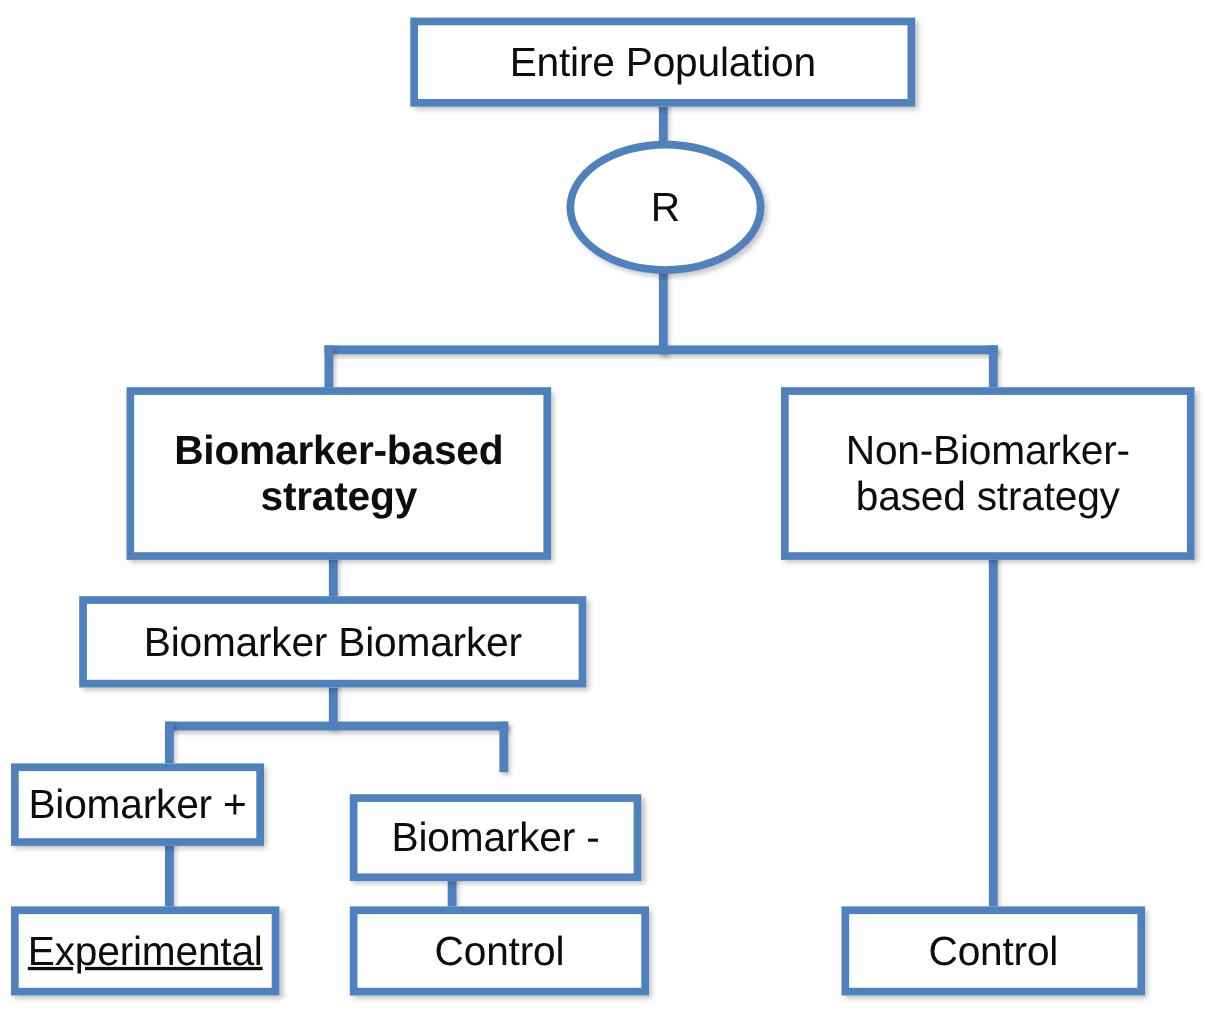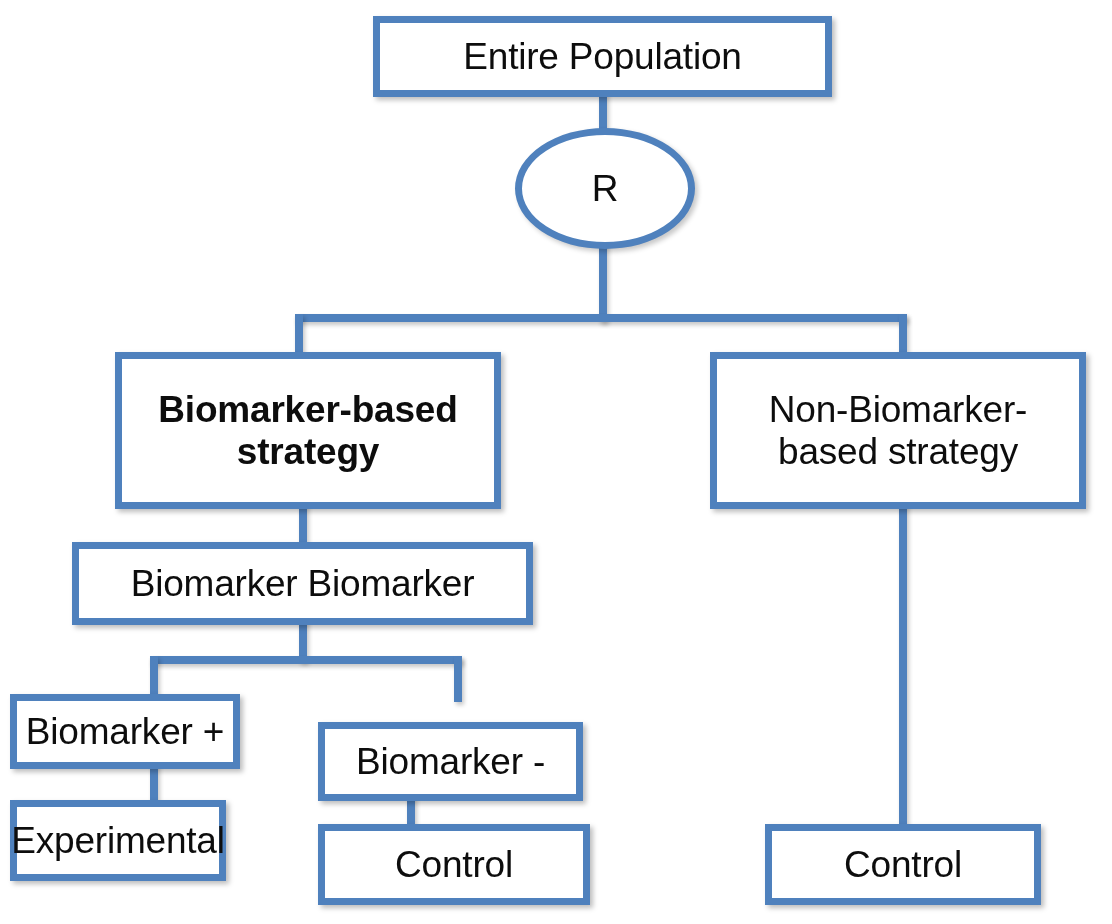--- a/index.html
+++ b/index.html
@@ -124,21 +124,21 @@
   </div>
 
   <div class="node" style="left:10px; top:694px; width:230px; height:75px;">
     <span class="node-label">Biomarker +</span>
   </div>
 
   <div class="node" style="left:318px; top:694px; width:265px; height:79px;margin-top:28px;">
     <span class="node-label">Biomarker -</span>
   </div>
 
-  <div class="node" style="left:10px; top:800px; width:216px; height:81px;">
+  <div class="node" style="left:10px; top:824px; width:244px; height:81px;text-decoration:underline;">
     <span class="node-label">Experimental</span>
   </div>
 
   <div class="node" style="left:318px; top:824px; width:272px; height:81px;">
     <span class="node-label">Control</span>
   </div>
 
   <div class="node" style="left:765px; top:824px; width:276px; height:81px;">
     <span class="node-label">Control</span>
   </div>

